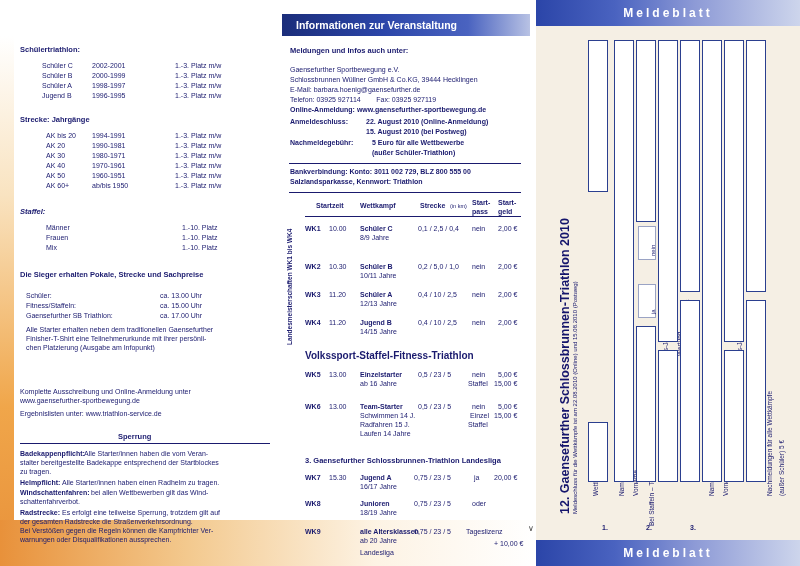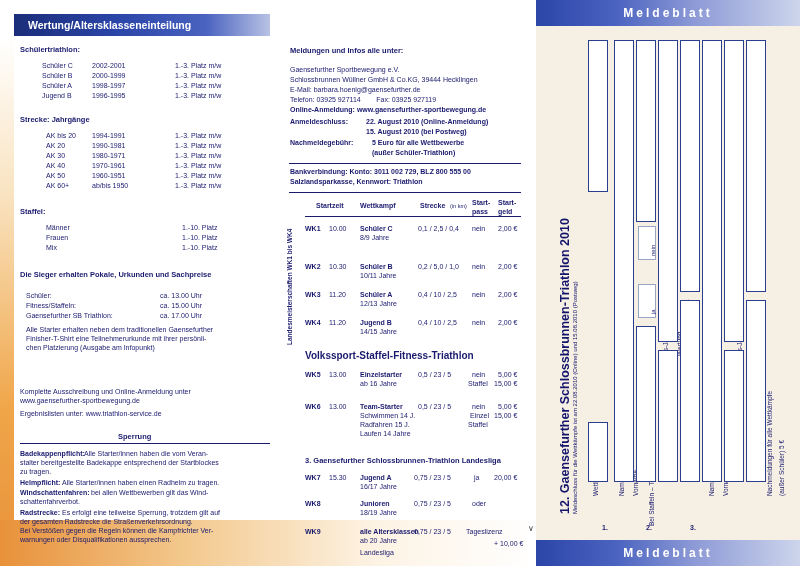--- a/index.html
+++ b/index.html
@@ -71,22 +71,22 @@
 <div class="page">
 
   <div class="leftcol">
     <div class="orange-left"></div>
   </div>
   <div class="midcol">
     <div class="orange-mid"></div>
   </div>
   <div class="orange-bottom"></div>
 
-  <div class="hdrbar" id="hdr-left">
-    <span>Wertung/Altersklasseneinteilung</span>
+  <div class="hdrbar" id="hdr-mid">
+    <span>Informationen zur Veranstaltung</span>
   </div>
 
   <div class="t b" style="left:20px;top:45px;font-size:7.5px;">Schülertriathlon:</div>
 
   <div class="t" style="left:42px;top:62px;">Schüler C</div>
   <div class="t" style="left:92px;top:62px;">2002-2001</div>
   <div class="t" style="left:175px;top:62px;">1.-3. Platz m/w</div>
 
   <div class="t" style="left:42px;top:72px;">Schüler B</div>
   <div class="t" style="left:92px;top:72px;">2000-1999</div>
@@ -119,29 +119,29 @@
   <div class="t" style="left:175px;top:162px;">1.-3. Platz m/w</div>
 
   <div class="t" style="left:46px;top:172px;">AK 50</div>
   <div class="t" style="left:92px;top:172px;">1960-1951</div>
   <div class="t" style="left:175px;top:172px;">1.-3. Platz m/w</div>
 
   <div class="t" style="left:46px;top:182px;">AK 60+</div>
   <div class="t" style="left:92px;top:182px;">ab/bis 1950</div>
   <div class="t" style="left:175px;top:182px;">1.-3. Platz m/w</div>
 
-  <div class="t b" style="left:20px;top:207px;font-size:7.5px;">Staffel:</div>
+  <div class="t b" style="left:20px;top:207px;font-size:7.5px;font-style:italic;">Staffel:</div>
   <div class="t" style="left:46px;top:224px;">Männer</div>
   <div class="t" style="left:182px;top:224px;">1.-10. Platz</div>
   <div class="t" style="left:46px;top:234px;">Frauen</div>
   <div class="t" style="left:182px;top:234px;">1.-10. Platz</div>
   <div class="t" style="left:46px;top:244px;">Mix</div>
   <div class="t" style="left:182px;top:244px;">1.-10. Platz</div>
 
-  <div class="t b" style="left:20px;top:270px;font-size:7.5px;">Die Sieger erhalten Pokale, Urkunden und Sachpreise</div>
+  <div class="t b" style="left:20px;top:270px;font-size:7.5px;">Die Sieger erhalten Pokale, Strecke und Sachpreise</div>
 
   <div class="t" style="left:26px;top:292px;">Schüler:</div>
   <div class="t" style="left:160px;top:292px;">ca. 13.00 Uhr</div>
   <div class="t" style="left:26px;top:302px;">Fitness/Staffeln:</div>
   <div class="t" style="left:160px;top:302px;">ca. 15.00 Uhr</div>
   <div class="t" style="left:26px;top:312px;">Gaensefurther SB Triathlon:</div>
   <div class="t" style="left:160px;top:312px;">ca. 17.00 Uhr</div>
 
   <div class="t" style="left:26px;top:326px;">Alle Starter erhalten neben dem traditionellen Gaensefurther</div>
   <div class="t" style="left:26px;top:335px;">Finisher-T-Shirt eine Teilnehmerurkunde mit ihrer persönli-</div>
@@ -165,21 +165,21 @@
   <div class="t b" style="left:20px;top:489px;">Windschattenfahren:</div>
   <div class="t" style="left:91px;top:489px;">bei allen Wettbewerben gilt das Wind-</div>
   <div class="t" style="left:20px;top:498px;">schattenfahrverbot.</div>
 
   <div class="t b" style="left:20px;top:509px;">Radstrecke:</div>
   <div class="t" style="left:62px;top:509px;">Es erfolgt eine teilweise Sperrung, trotzdem gilt auf</div>
   <div class="t" style="left:20px;top:518px;">der gesamten Radstrecke die Straßenverkehrsordnung.</div>
   <div class="t" style="left:20px;top:527px;">Bei Verstößen gegen die Regeln können die Kampfrichter Ver-</div>
   <div class="t" style="left:20px;top:536px;">warnungen oder Disqualifikationen aussprechen.</div>
 
-  <div class="t b" style="left:290px;top:46px;font-size:7.5px;">Meldungen und Infos alle unter:</div>
+  <div class="t b" style="left:290px;top:46px;font-size:7.5px;">Meldungen und Infos auch unter:</div>
 
   <div class="t" style="left:290px;top:66px;">Gaensefurther Sportbewegung e.V.</div>
   <div class="t" style="left:290px;top:76px;">Schlossbrunnen Wüllner GmbH &amp; Co.KG, 39444 Hecklingen</div>
   <div class="t" style="left:290px;top:86px;">E-Mail: barbara.hoenig@gaensefurther.de</div>
   <div class="t" style="left:290px;top:96px;">Telefon: 03925 927114        Fax: 03925 927119</div>
   <div class="t b" style="left:290px;top:106px;">Online-Anmeldung: www.gaensefurther-sportbewegung.de</div>
 
   <div class="t b" style="left:290px;top:118px;">Anmeldeschluss:</div>
   <div class="t b" style="left:366px;top:118px;">22. August 2010 (Online-Anmeldung)</div>
   <div class="t b" style="left:366px;top:128px;">15. August 2010 (bei Postweg)</div>

